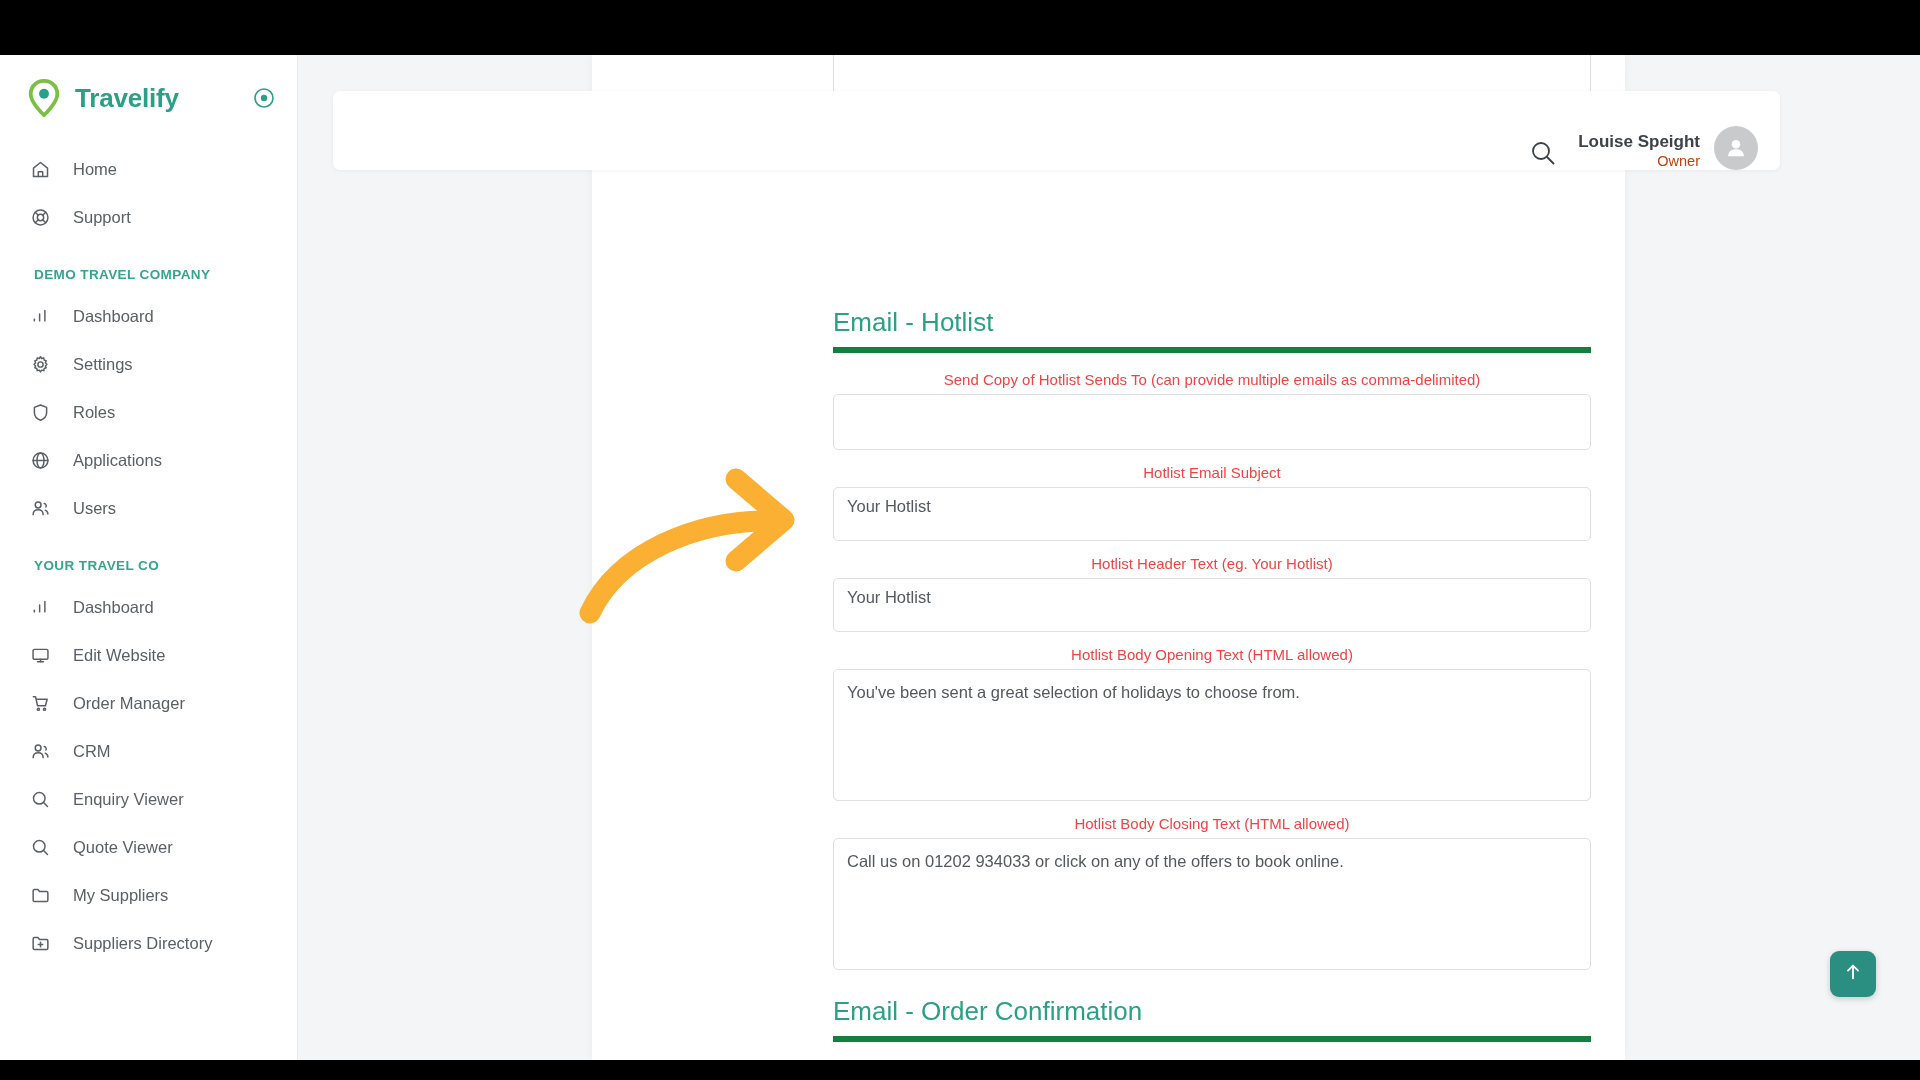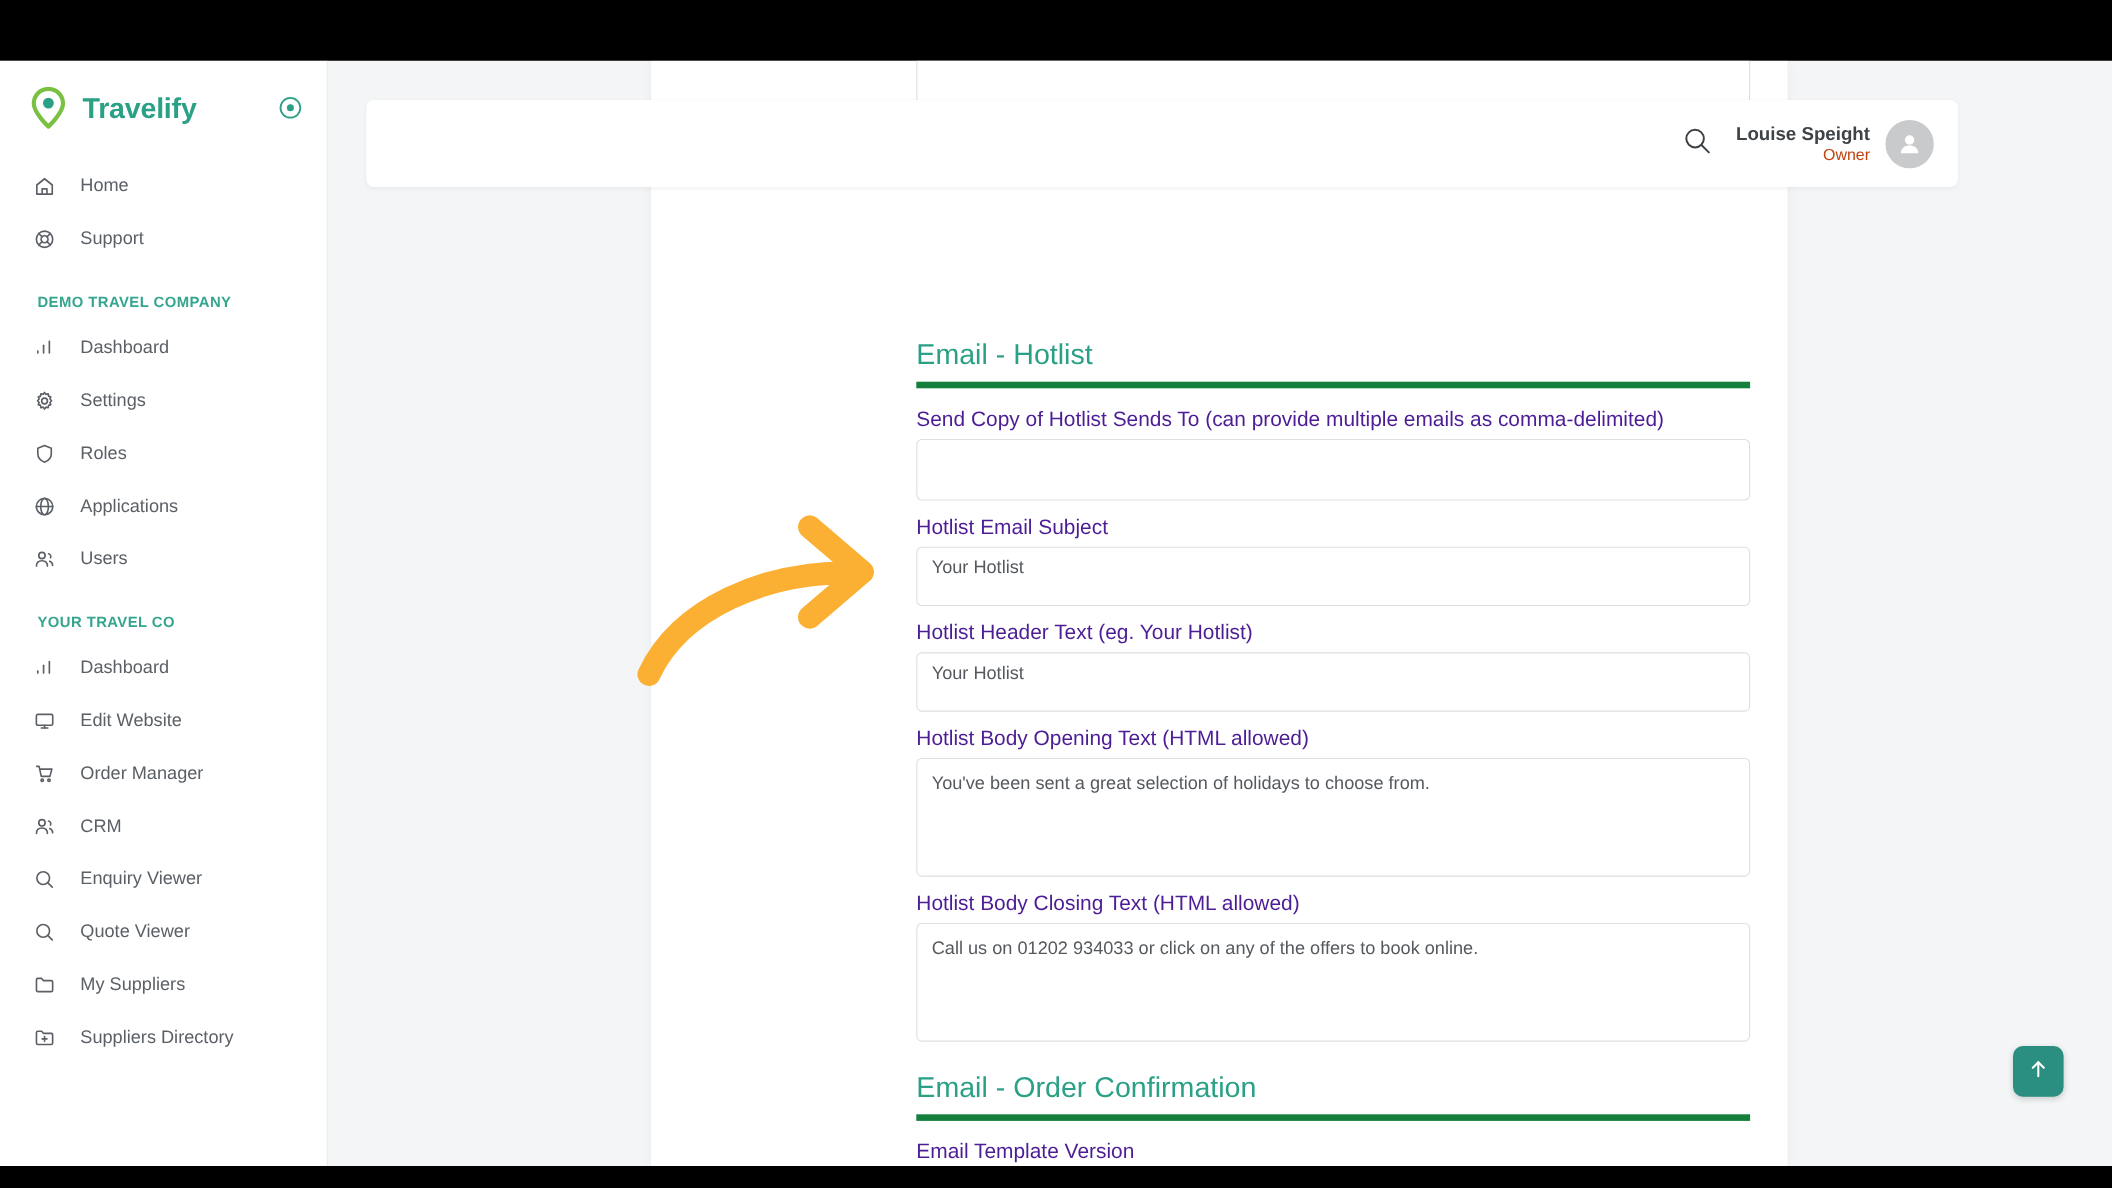--- a/index.html
+++ b/index.html
@@ -62,21 +62,21 @@
     padding: 26px 0 10px 34px;
   }
   
   #header-card {
     position: absolute;
     left: 333px; top: 36px;
     width: 1447px; height: 79px;
     background: #fff;
     border-radius: 7px;
     box-shadow: 0 1px 4px rgba(0,0,0,0.05);
-    display: flex; align-items: center; justify-content: flex-end;
+    display: flex; align-items: flex-end; justify-content: flex-end;
     padding-right: 22px;
     z-index: 4;
   }
   #search-icon-btn { margin-right: 22px; cursor: pointer; color: #3c4146; }
   #user-block { text-align: right; line-height: 1.25; margin-right: 14px; }
   #user-name { font-size: 17px; font-weight: bold; color: #3e4347; }
   #user-role { font-size: 14.5px; color: #c2410c; }
   #avatar {
     width: 44px; height: 44px; border-radius: 50%;
     background: #c8cacc;
@@ -91,38 +91,39 @@
     box-shadow: 0 0 10px rgba(0,0,0,0.045);
     z-index: 1;
   }
   #form-area {
     position: absolute;
     left: 241px; top: 0;
     width: 758px;
   }
   .field { margin-bottom: 14px; }
   .field-label {
-    font-size: 19px;
-    color: #4c1d95;
+    font-size: 15px;
+    color: #ef4444;
     margin-bottom: 6px;
     display: block;
+    text-align: center;
   }
   .input-box {
     width: 758px;
     border: 1px solid #dedfe1;
     border-radius: 5px;
     background: #fff;
     font-size: 16.5px;
     color: #55595e;
     padding: 11px 13px;
     font-family: "Liberation Sans", sans-serif;
   }
   .input-box.h-single { height: 54px; padding-top: 9px; }
   .input-box.h-tall   { height: 56px; }
-  .input-box.h-area   { height: 108px; line-height: 1.45; }
+  .input-box.h-area   { height: 132px; line-height: 1.45; }
   .section-title {
     font-size: 26px;
     color: #2aa086;
     padding-bottom: 9px;
     margin: 26px 0 18px 0;
     border-bottom: 6px solid #15803d;
     width: 758px;
     font-weight: normal;
   }
   

